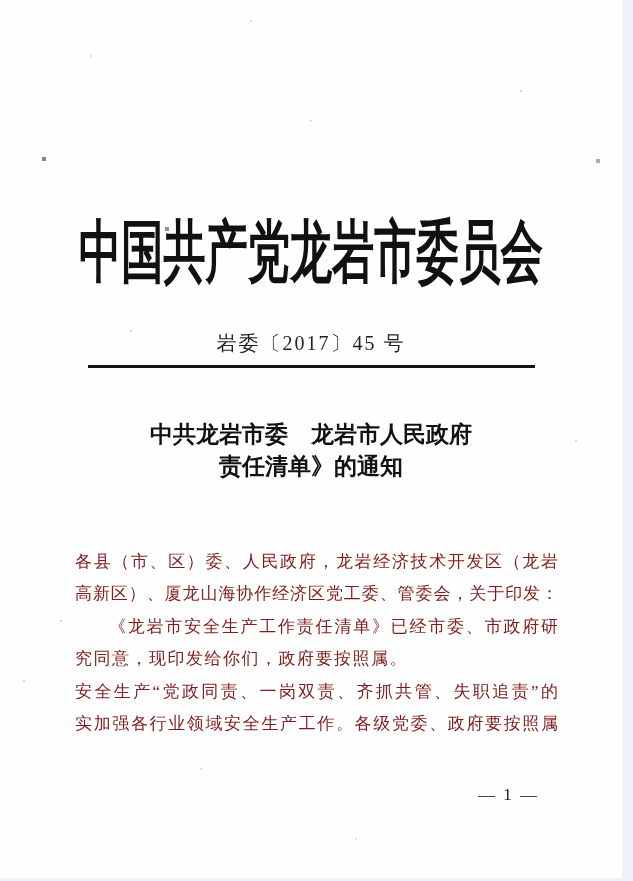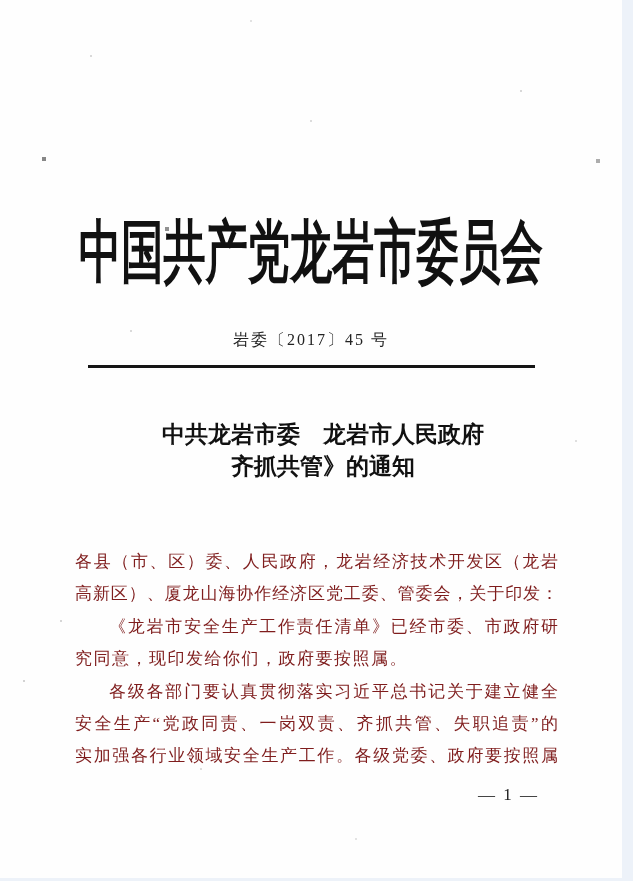--- a/index.html
+++ b/index.html
@@ -66,36 +66,35 @@
     white-space:nowrap;
     letter-spacing:0;
     color:#111;
     transform:scaleX(0.62);
     transform-origin:center center;
     font-family:"Liberation Serif","DejaVu Serif",serif;
   }
   .doc-number{
     position:absolute;top:330px;left:0;width:100%;
     text-align:center;
-    font-size:16px;
+    font-size:20px;
     letter-spacing:2px;
     color:#222;
   }
   .rule{
     position:absolute;top:365px;left:88px;width:447px;height:3px;
     background:#151515;
   }
   .notice-title{
     position:absolute;top:419px;left:0;width:100%;
     text-align:center;
     font-size:23px;
     line-height:32px;
     font-weight:bold;
     color:#111;
-    margin-left:12px;
   }
   .body-text{
     position:absolute;top:546px;left:75px;width:483px;
     font-size:17px;
     line-height:32.4px;
     color:#7f1d1d;
   }
   .body-line{
     text-align:justify;
     text-align-last:justify;
@@ -128,29 +127,28 @@
     <div class="org-title-wrap">
       <div class="org-title">中国共产党龙岩市委员会</div>
     </div>
 
     <div class="doc-number">岩委〔2017〕45 号</div>
 
     <div class="rule"></div>
 
     <div class="notice-title">
       <div>中共龙岩市委　龙岩市人民政府</div>
-      <div>齐抓共管》的通知</div>
+      <div>责任清单》的通知</div>
     </div>
 
     <div class="body-text">
       <div class="body-line">各县（市、区）委、人民政府，龙岩经济技术开发区（龙岩</div>
       <div class="body-line">高新区）、厦龙山海协作经济区党工委、管委会，关于印发：</div>
       <div class="body-line indent">《龙岩市安全生产工作责任清单》已经市委、市政府研</div>
       <div class="body-line short">究同意，现印发给你们，政府要按照属。</div>
-      <div class="body-line indent">各级各部门要认真贯彻落实习近平总书记关于建立健全</div>
       <div class="body-line">安全生产“党政同责、一岗双责、齐抓共管、失职追责”的</div>
       <div class="body-line">实加强各行业领域安全生产工作。各级党委、政府要按照属</div>
     </div>
 
     <div class="page-number">— 1 —</div>
 
   </div>
 
   <div class="edge-strip-right"></div>
   <div class="edge-strip-bottom"></div>

